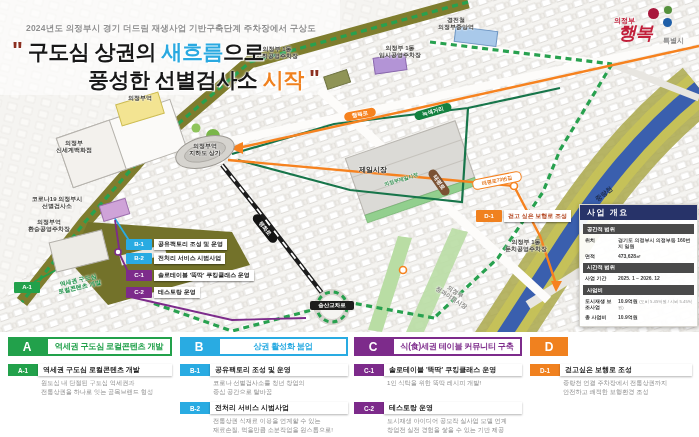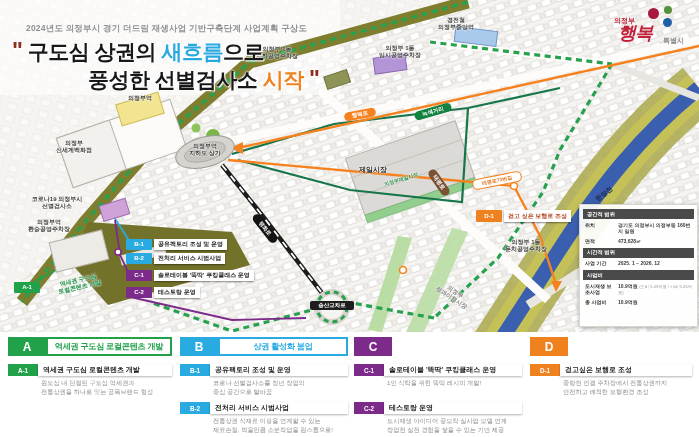--- a/index.html
+++ b/index.html
@@ -203,39 +203,40 @@
   <div class="co-badge bg-blue" style="left:126px;top:253px;">B-2</div>
   <div class="co-box" style="left:154px;top:253px;">전처리 서비스 시범사업</div>
   <div class="co-badge bg-purple" style="left:126px;top:270px;">C-1</div>
   <div class="co-box" style="left:154px;top:270px;">솔로테이블 '뚝딱' 쿠킹클래스 운영</div>
   <div class="co-badge bg-purple" style="left:126px;top:287px;">C-2</div>
   <div class="co-box" style="left:154px;top:287px;">테스토랑 운영</div>
   <div class="co-badge bg-orange" style="left:476px;top:210px;height:12px;line-height:12px;">D-1</div>
   <div class="co-box" style="left:504px;top:210px;height:12px;line-height:12px;color:#b3441e;">걷고 싶은 보행로 조성</div>
 </div>
 
-<div class="abs subtitle">2024년도 의정부시 경기 더드림 재생사업 기반구축단계 사업계획 구상도</div>
+<div class="abs subtitle">2024년도 의정부시 경기 더드림 재생사업 기반구축단계 주차장에서 구상도</div>
 <div class="abs title-line t1">
   <span class="q">"</span>
   <span>구도심 상권의 </span><span class="acc-blue">새흐름</span><span>으로</span>
 </div>
 <div class="abs title-line t2">
   <span>풍성한 선별검사소 </span><span class="acc-orange">시작</span>
   <span class="q">"</span>
 </div>
 <div class="abs logo">
   <span class="logo-city">의정부</span>
   <span class="dot dot-red"></span>
   <span class="dot dot-green"></span>
   <span class="dot dot-blue"></span>
   <span class="logo-brand">행복</span>
   <span class="logo-suffix">특별시</span>
 </div>
 
 <div class="abs sidebar">
+  <div class="sb-title">사업 개요</div>
   <div class="sb-body">
     <div class="sb-sec">공간적 범위</div>
     <div class="sb-row">
       <span class="sb-label">위치</span>
       <span class="sb-val">경기도 의정부시 의정부동 160번지 일원</span>
     </div>
     <div class="sb-row">
       <span class="sb-label">면적</span>
       <span class="sb-val">473,628㎡</span>
     </div>
@@ -286,20 +287,21 @@
       <div class="item-code bg-blue">B-2</div>
       <div class="item-title">전처리 서비스 시범사업</div>
     </div>
     <div class="desc">전통상권 식재료 이용을 연계할 수 있는
 재료손질, 먹을만큼 소분작업을 원스톱으로!</div>
   </div>
 
   <div class="col col-c">
     <div class="ph">
       <div class="ph-code bg-purple">C</div>
+      <div class="ph-title bd-purple">식(食)세권 테이블 커뮤니티 구축</div>
     </div>
     <div class="item">
       <div class="item-code bg-purple">C-1</div>
       <div class="item-title">솔로테이블 '뚝딱' 쿠킹클래스 운영</div>
     </div>
     <div class="desc">1인 식탁을 위한 뚝딱 레시피 개발!</div>
     <div class="item">
       <div class="item-code bg-purple">C-2</div>
       <div class="item-title">테스토랑 운영</div>
     </div>

